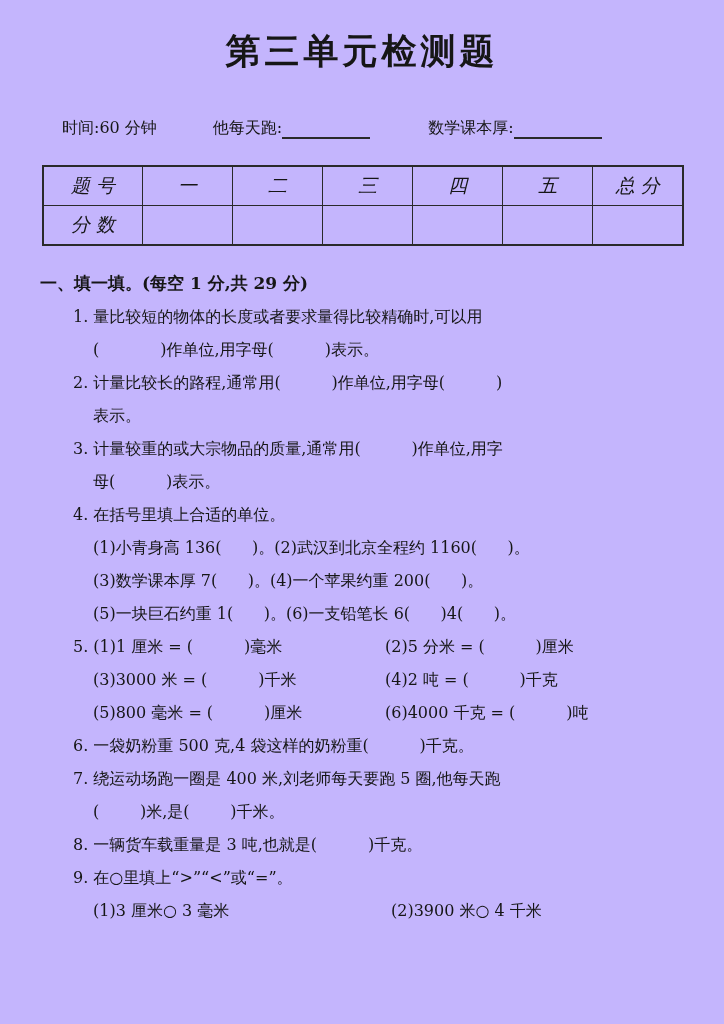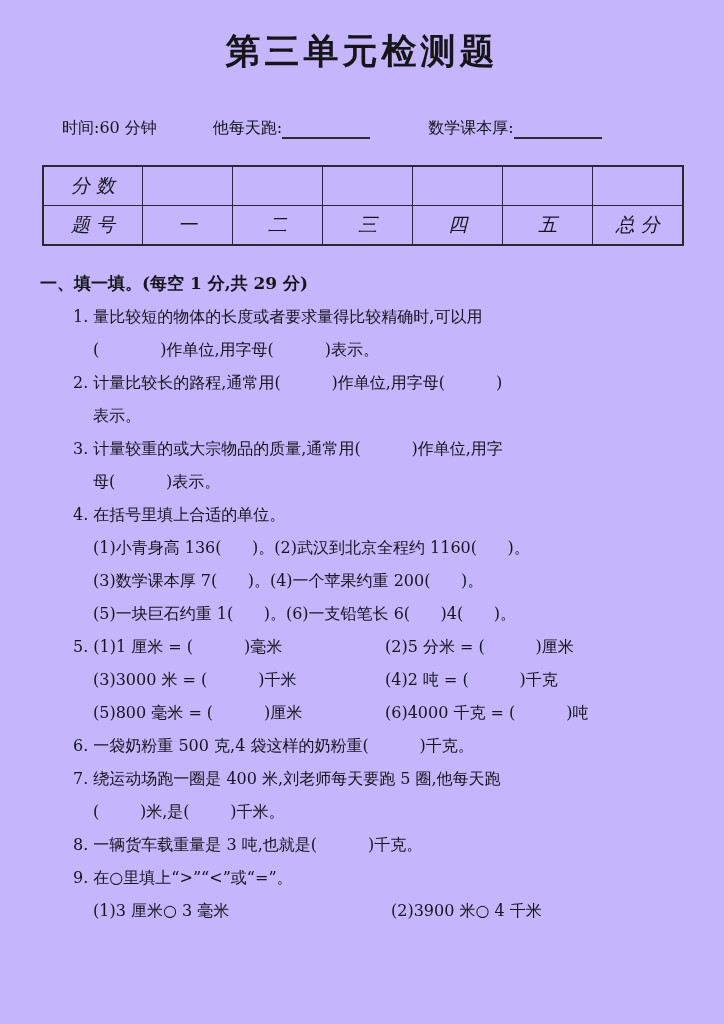--- a/index.html
+++ b/index.html
@@ -80,36 +80,36 @@
 
   <div class="meta-row">
     <span class="meta-time">时间:60 分钟</span>
     <span class="meta-item meta-gap"><span>他每天跑:</span><span class="blank-underline"></span></span>
     <span class="meta-item"><span>数学课本厚:</span><span class="blank-underline"></span></span>
   </div>
 
   <table class="score-table">
     <tbody>
         <tr>
+      <td class="label-col">题 号</td>
+      <td>一</td>
+      <td>二</td>
+      <td>三</td>
+      <td>四</td>
+      <td>五</td>
+      <td>总 分</td>
+    </tr>
+    <tr>
       <td class="label-col">分 数</td>
       <td></td>
       <td></td>
       <td></td>
       <td></td>
       <td></td>
       <td></td>
-    </tr>
-    <tr>
-      <td class="label-col">题 号</td>
-      <td>一</td>
-      <td>二</td>
-      <td>三</td>
-      <td>四</td>
-      <td>五</td>
-      <td>总 分</td>
     </tr>
   </tbody>
     </table>
 
   <div class="section">
     <div class="sec-heading">一、填一填。(每空 1 分,共 29 分)</div>
 
     <div class="ln indent1">1. 量比较短的物体的长度或者要求量得比较精确时,可以用</div>
     <div class="ln indent2">(            )作单位,用字母(          )表示。</div>
 

